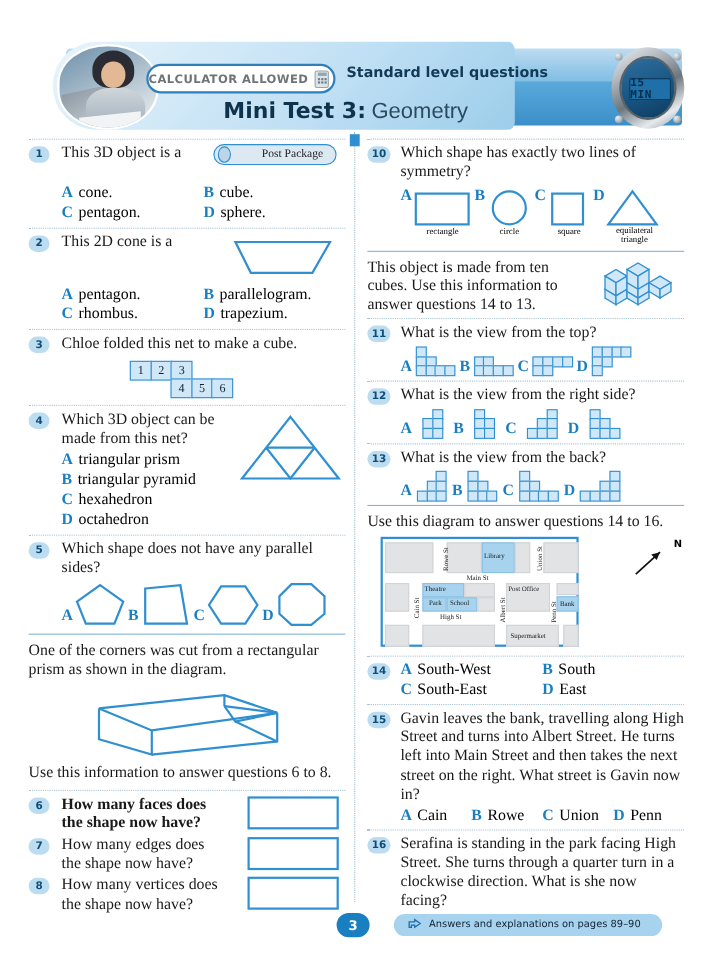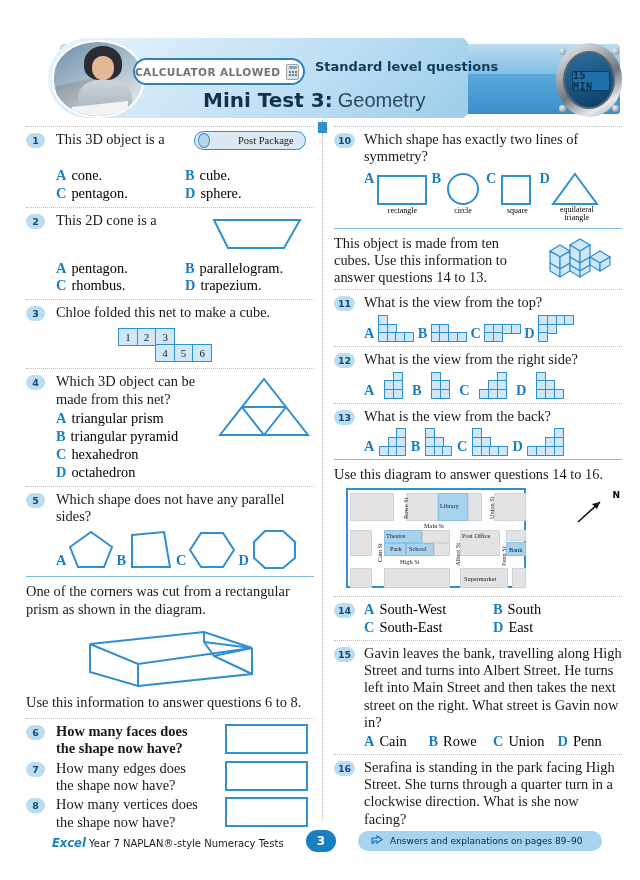--- a/index.html
+++ b/index.html
@@ -822,24 +822,20 @@
             <span class="o-ltr">B</span>
             <span>school</span>
           </div>
 
       </div>
     </div>
 
   </div>
 
   <div class="footer">
-    <div class="foot-txt">
-      <i>Excel</i>
-      <span>Year 7 NAPLAN®-style Numeracy Tests</span>
-    </div>
     <div class="pagenum">3</div>
     <div class="ansbar">
       <svg width="14" height="12">
         <path d="M2,8 L2,3 L7,3 L7,1 L12,4.5 L7,8 L7,6 L4,6 L4,8 Z" fill="none" stroke="#1a6fb0" stroke-width="1.2"></path>
       </svg>
       <span>Answers and explanations on pages 89–90</span>
     </div>
   </div>
 
 </div>

